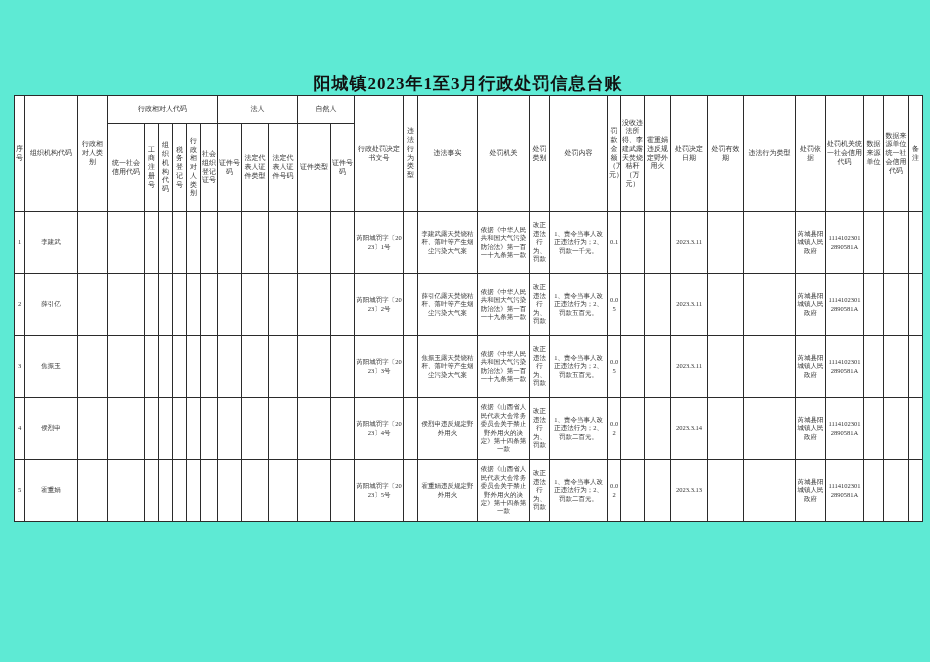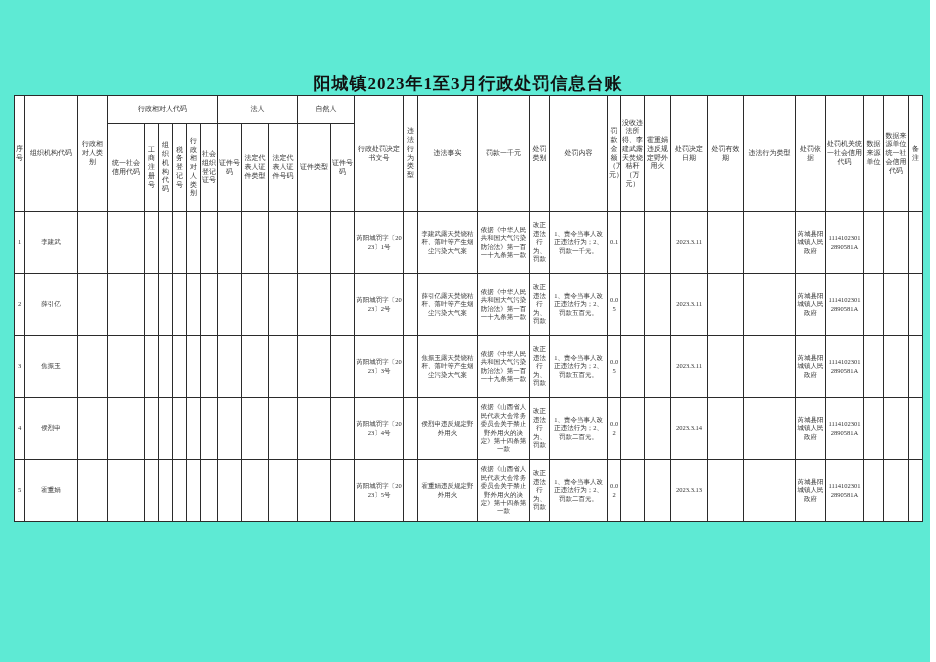--- a/index.html
+++ b/index.html
@@ -65,21 +65,21 @@
       <tr class="group-row">
         <th rowspan="2">序号</th>
         <th rowspan="2">组织机构代码</th>
         <th rowspan="2">行政相对人类别</th>
         <th colspan="6">行政相对人代码</th>
         <th colspan="3">法人</th>
         <th colspan="2">自然人</th>
         <th rowspan="2">行政处罚决定书文号</th>
         <th rowspan="2">违法行为类型</th>
         <th rowspan="2">违法事实</th>
-        <th rowspan="2">罚款一千元</th>
+        <th rowspan="2">处罚机关</th>
         <th rowspan="2">处罚类别</th>
         <th rowspan="2">处罚内容</th>
         <th rowspan="2">罚款金额（万元）</th>
         <th rowspan="2" class="np">没收违法所得、李建武露天焚烧秸秆（万元）</th>
         <th rowspan="2">霍重娟违反规定野外用火</th>
         <th rowspan="2">处罚决定日期</th>
         <th rowspan="2">处罚有效期</th>
         <th rowspan="2">违法行为类型</th>
         <th rowspan="2">处罚依据</th>
         <th rowspan="2">处罚机关统一社会信用代码</th>

